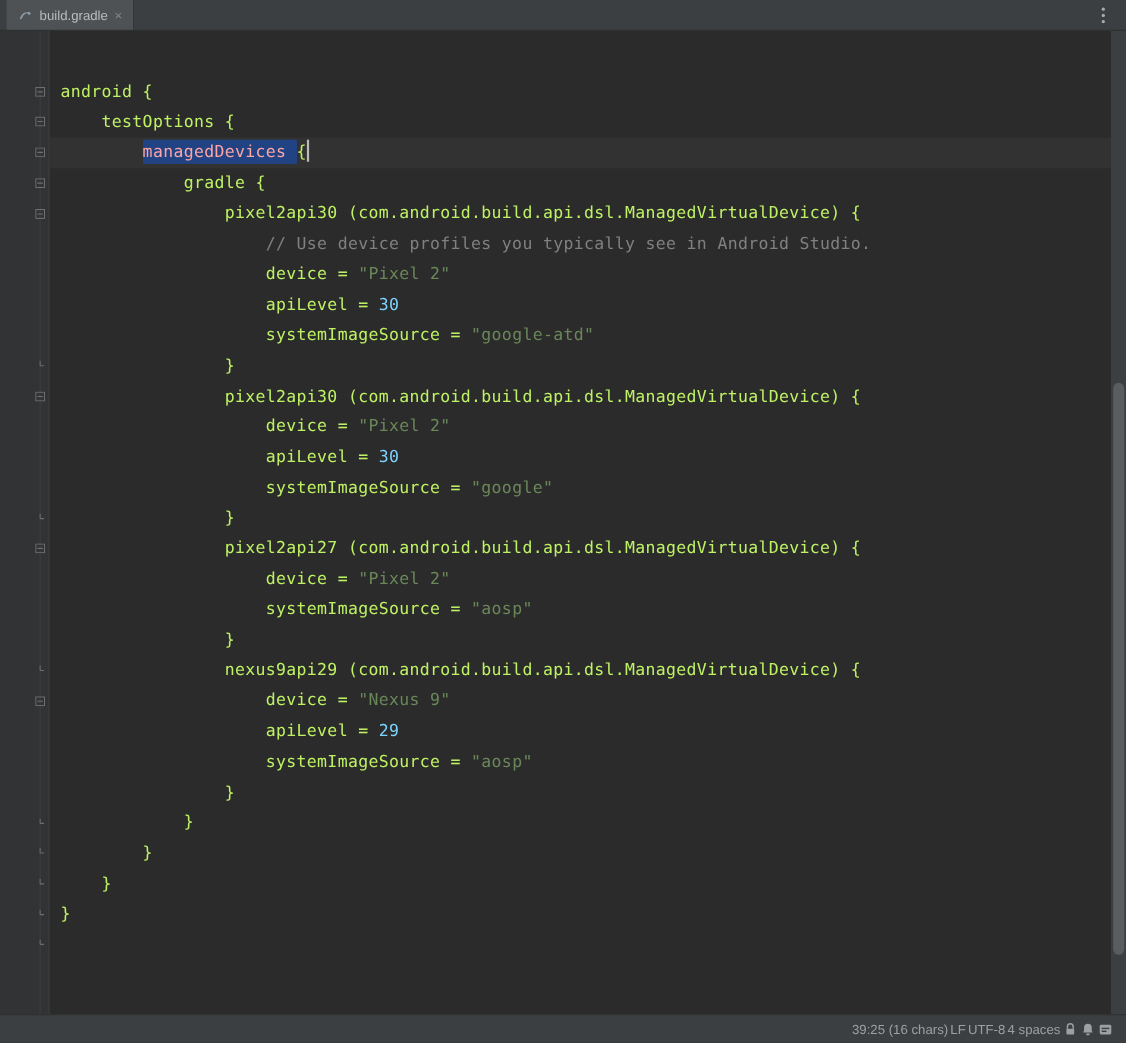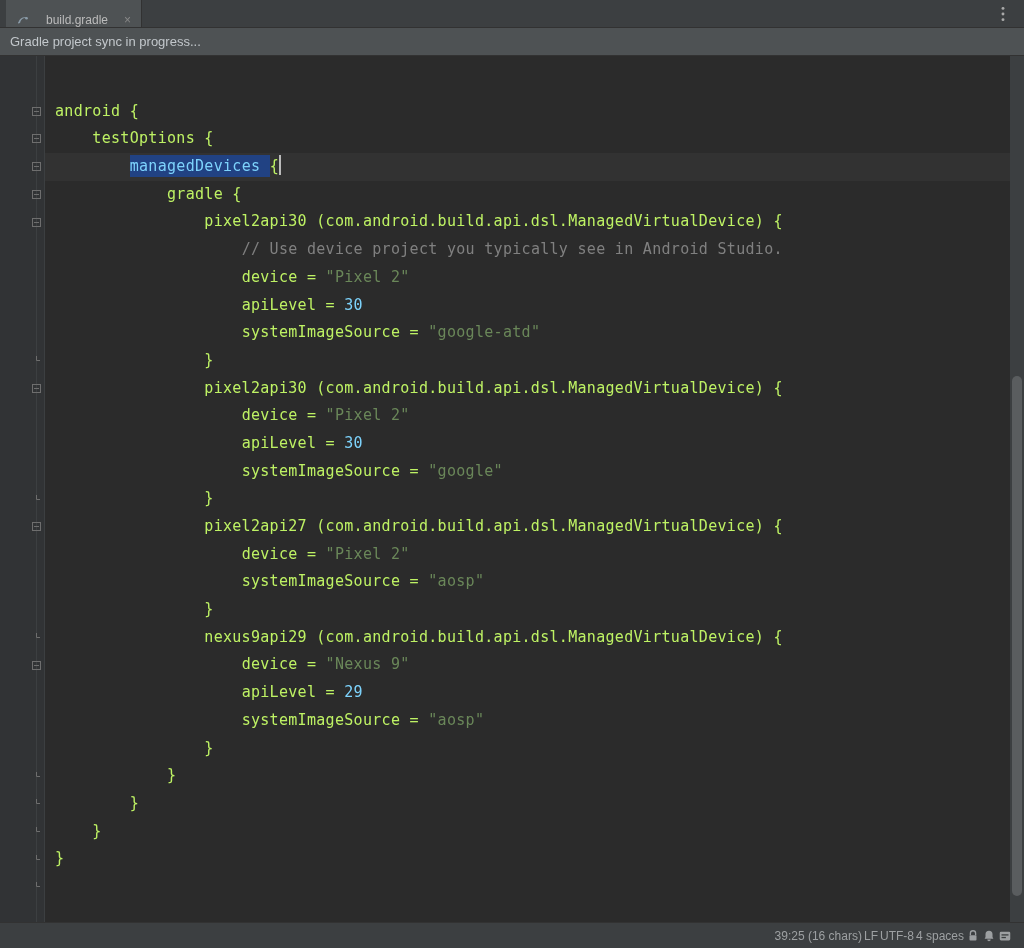--- a/index.html
+++ b/index.html
@@ -21,22 +21,22 @@
   .tab-bar {
     display: flex;
     align-items: center;
     height: 28px;
     background: #3c3f41;
     border-bottom: 1px solid #323232;
     padding: 0 6px;
   }
   .tab {
     display: flex;
-    align-items: flex-end;
-    gap: 16px;
+    align-items: center;
+    gap: 6px;
     height: 100%;
     padding: 0 10px;
     background: #4e5254;
     color: #bbbbbb;
     font-family: -apple-system, "Segoe UI", sans-serif;
     font-size: 12px;
     border-right: 1px solid #323232;
   }
   .tab .close { color: #888; font-size: 12px; cursor: pointer; }
   .tab-icon { width: 14px; height: 14px; display: inline-flex; }
@@ -106,21 +106,21 @@
     white-space: pre;
     font-size: 15px;
     letter-spacing: 0.3px;
     padding-left: 10px;
     color: #a9b7c6;
     position: relative;
   }
   .hl-line { background: #323232; }
   .sel {
     background: #214283;
-    color: #7dd3fc;
+    color: #fca5a5;
     padding: 2px 0;
   }
   .str { color: #6a8759; }
   .num { color: #7dd3fc; }
   .cm { color: #808080; }
   .plain { color: #bef264; }
   .caret {
     display: inline-block;
     width: 0;
     border-left: 2px solid #bbbbbb;
@@ -180,23 +180,20 @@
     <div class="spacer"></div>
     <span class="kebab">
       <svg viewBox="0 0 16 16">
           <circle cx="8" cy="3" r="1.3" fill="#aaa"></circle>
           <circle cx="8" cy="8" r="1.3" fill="#aaa"></circle>
           <circle cx="8" cy="13" r="1.3" fill="#aaa"></circle>
         </svg>
     </span>
   </div>
 
-  <div class="sync-banner">
-    <span>Gradle project sync in progress...</span>
-  </div>
 
   <div class="editor-wrap">
     <div class="gutter">
       <div class="thin-vline"></div>
       <div class="fold-col" id="fold-col">
           <div class="fold-mark" style="top: 50.7px;"><svg width="9" height="9" viewBox="0 0 9 9">
               <rect x="0.5" y="0.5" width="8" height="8" fill="none" stroke="#6e6e6e"></rect>
               <line x1="2" y1="4.5" x2="7" y2="4.5" stroke="#6e6e6e"></line>
             </svg></div>
           <div class="fold-mark" style="top: 78.4px;"><svg width="9" height="9" viewBox="0 0 9 9">
@@ -261,21 +258,21 @@
             </svg></div>
         </div>
     </div>
     <div class="code-area" id="code-area">
         <div class="line"></div>
         <div class="line"><span class="plain">android </span><span class="plain">{</span></div>
         <div class="line">    <span class="plain">testOptions </span><span class="plain">{</span></div>
         <div class="line hl-line">        <span class="sel">managedDevices </span><span class="plain">{</span><span class="caret"></span></div>
         <div class="line">            <span class="plain">gradle </span><span class="plain">{</span></div>
         <div class="line">                <span class="plain">pixel2api30 (com.android.build.api.dsl.ManagedVirtualDevice) {</span></div>
-        <div class="line">                    <span class="cm">// Use device project you typically see in Android Studio.</span></div>
+        <div class="line">                    <span class="cm">// Use device profiles you typically see in Android Studio.</span></div>
         <div class="line">                    <span class="plain">device = </span><span class="str">"Pixel 2"</span></div>
         <div class="line">                    <span class="plain">apiLevel = </span><span class="num">30</span></div>
         <div class="line">                    <span class="plain">systemImageSource = </span><span class="str">"google-atd"</span></div>
         <div class="line">                <span class="plain">}</span></div>
         <div class="line">                <span class="plain">pixel2api30 (com.android.build.api.dsl.ManagedVirtualDevice) {</span></div>
         <div class="line">                    <span class="plain">device = </span><span class="str">"Pixel 2"</span></div>
         <div class="line">                    <span class="plain">apiLevel = </span><span class="num">30</span></div>
         <div class="line">                    <span class="plain">systemImageSource = </span><span class="str">"google"</span></div>
         <div class="line">                <span class="plain">}</span></div>
         <div class="line">                <span class="plain">pixel2api27 (com.android.build.api.dsl.ManagedVirtualDevice) {</span></div>

